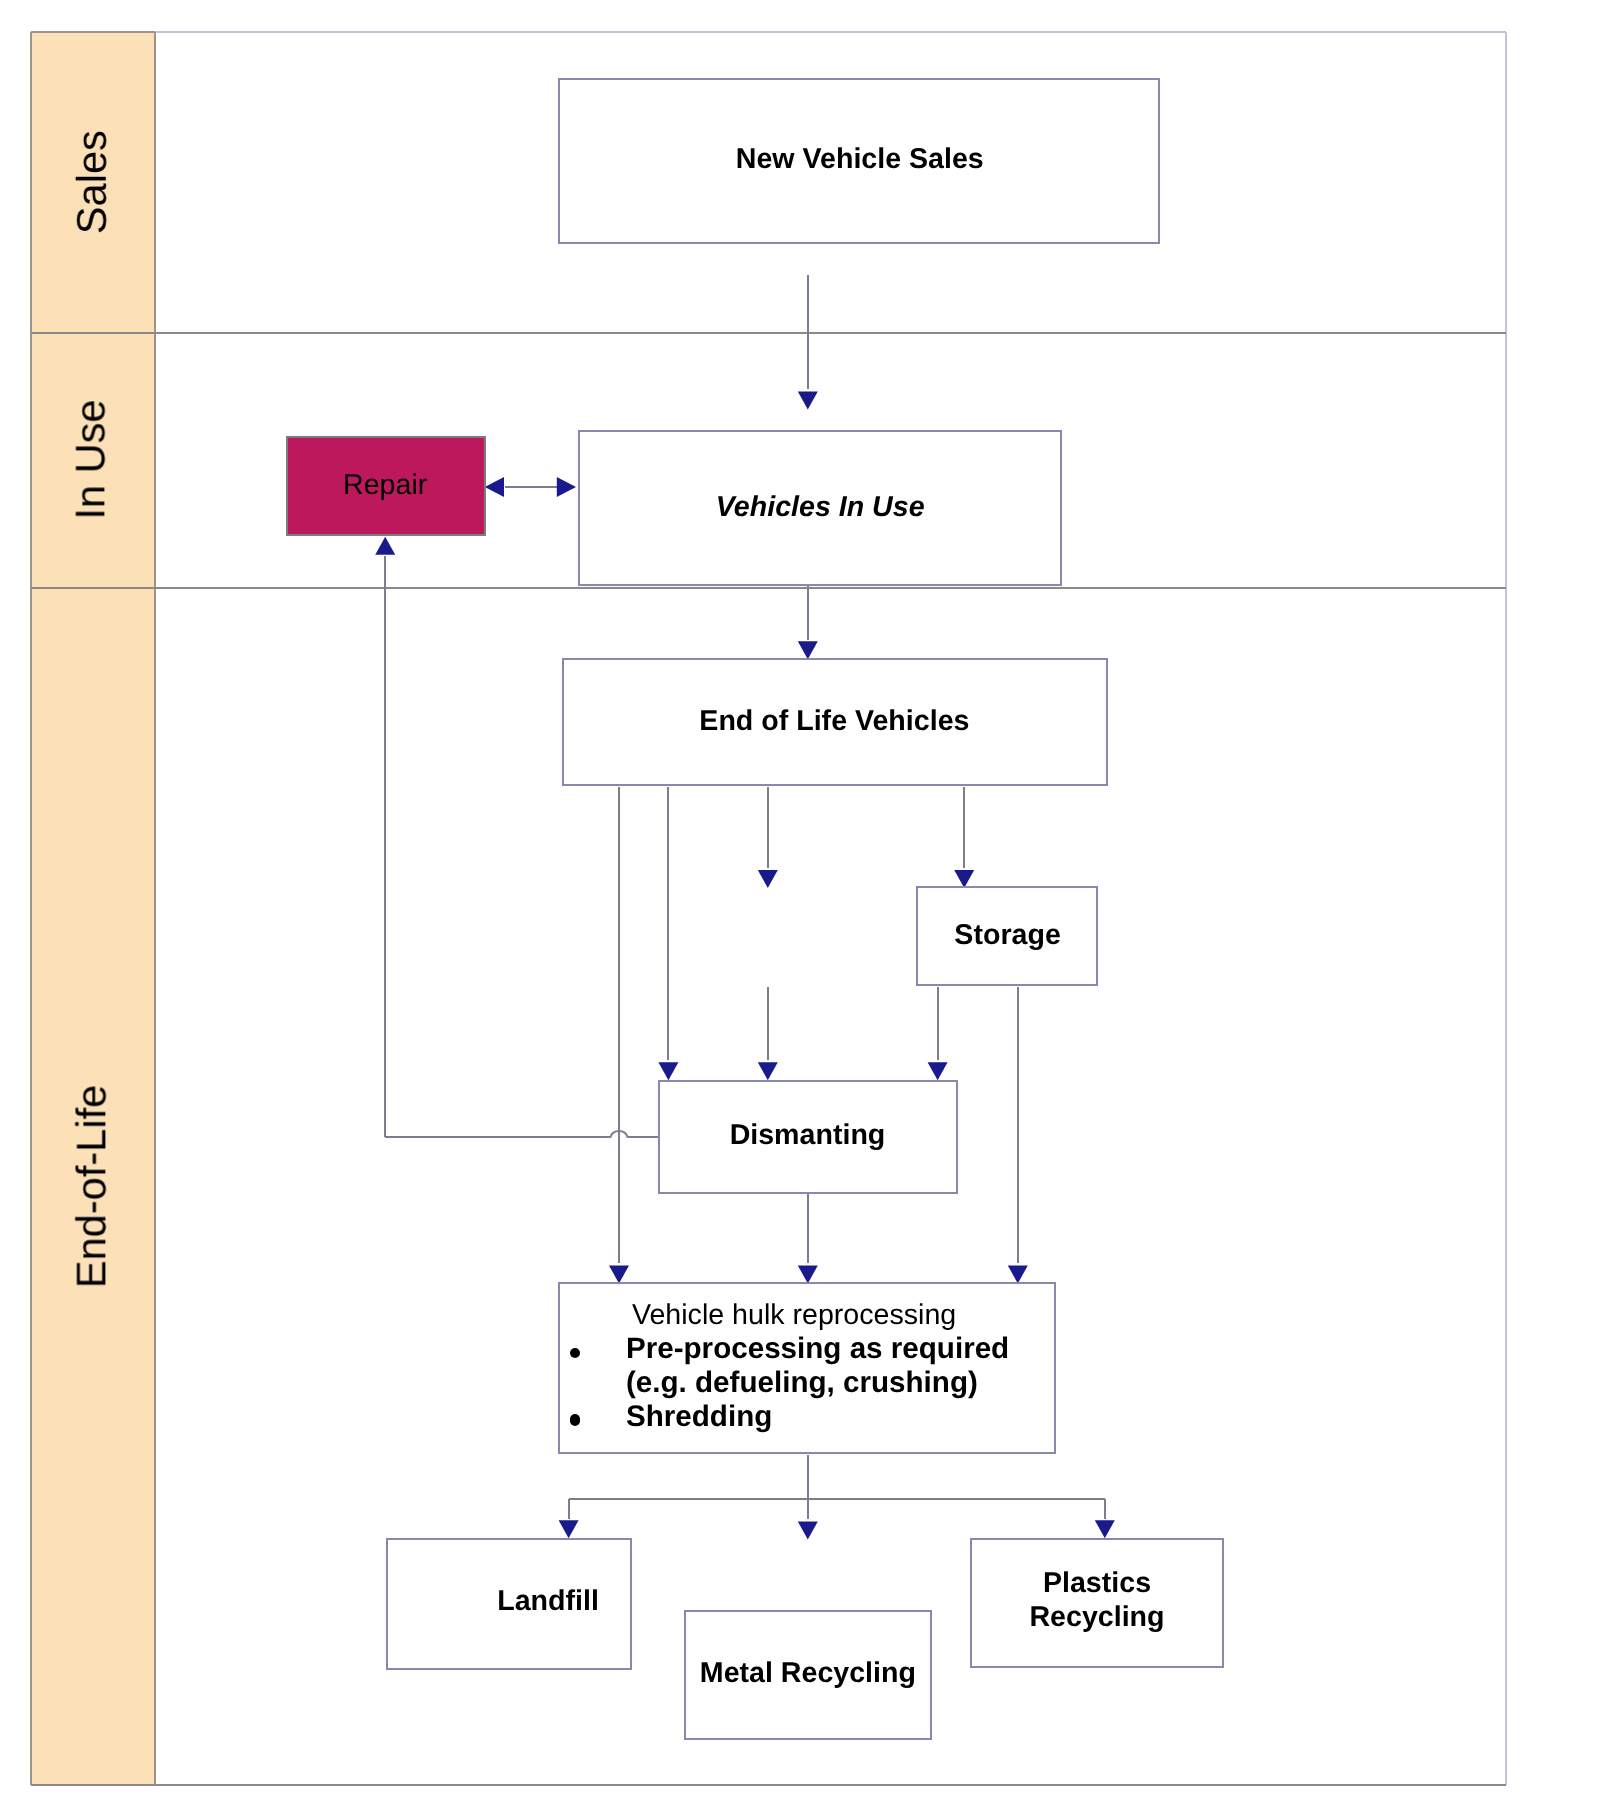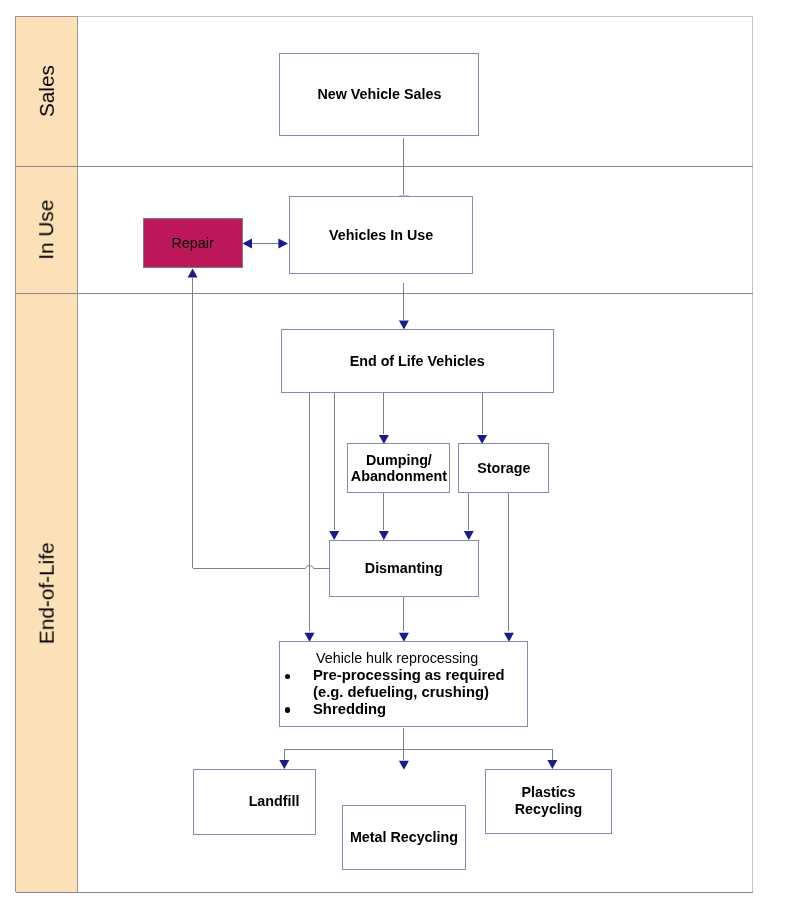--- a/index.html
+++ b/index.html
@@ -102,39 +102,36 @@
       <polygon points="503.9,632.8 513.9,632.8 508.9,641.8"></polygon>
       <polygon points="279.3,760.1 289.3,760.1 284.3,769.1"></polygon>
       <polygon points="398.9,760.7 408.9,760.7 403.9,769.7"></polygon>
       <polygon points="547.4,760.1 557.4,760.1 552.4,769.1"></polygon>
       <polygon points="242.4,243.5 252.0,238.5 252.0,248.5"></polygon>
       <polygon points="288.0,243.5 278.4,238.5 278.4,248.5"></polygon>
       <polygon points="192.6,268.4 187.6,277.4 197.6,277.4"></polygon>
     </g>
   </svg>
 
-  <div class="node" style="left:279.4px;top:53px;width:200px;height:82.5px;">
+  <div class="node" style="left:279.4px;top:39px;width:301px;height:82.5px;">
       <span>New Vehicle Sales</span>
     </div>
 
   <div class="node fill" style="left:142.6px;top:218.4px;width:100px;height:50.1px;">
       <span>Repair</span>
     </div>
 
-  <div class="node" style="left:289.1px;top:196px;width:184px;height:78px;">
+  <div class="node" style="left:289.1px;top:215px;width:242px;height:78px;font-style:italic;">
       <span>Vehicles In Use</span>
     </div>
 
   <div class="node" style="left:280.7px;top:329px;width:273px;height:64.4px;">
       <span>End of Life Vehicles</span>
     </div>
 
-  <div class="node" style="left:347.4px;top:443.4px;width:103px;height:50px;">
-      <span><span>Dumping/</span><br><span>Abandonment</span></span>
-    </div>
 
   <div class="node" style="left:458.3px;top:443.3px;width:91px;height:50.1px;">
       <span>Storage</span>
     </div>
 
   <div class="node" style="left:329px;top:539.5px;width:149.5px;height:57.2px;">
       <span>Dismanting</span>
     </div>
 
   <div class="node hulk" style="left:279.4px;top:641.2px;width:249.1px;height:86.3px;">

